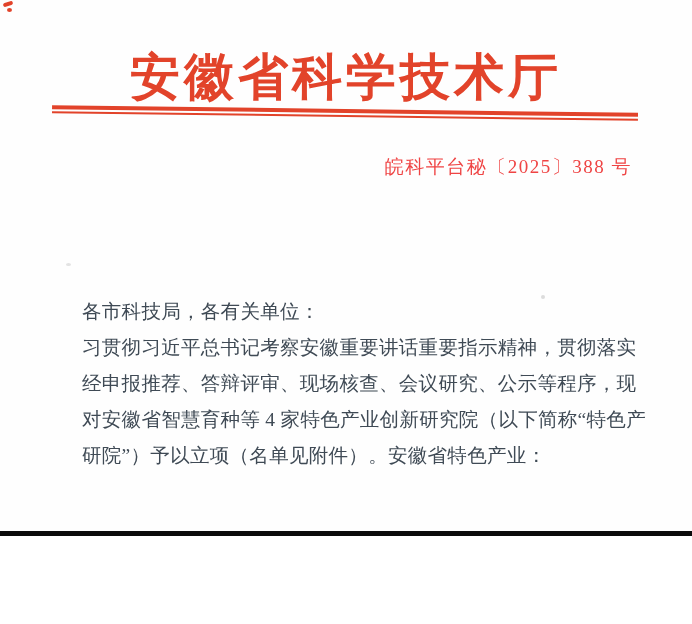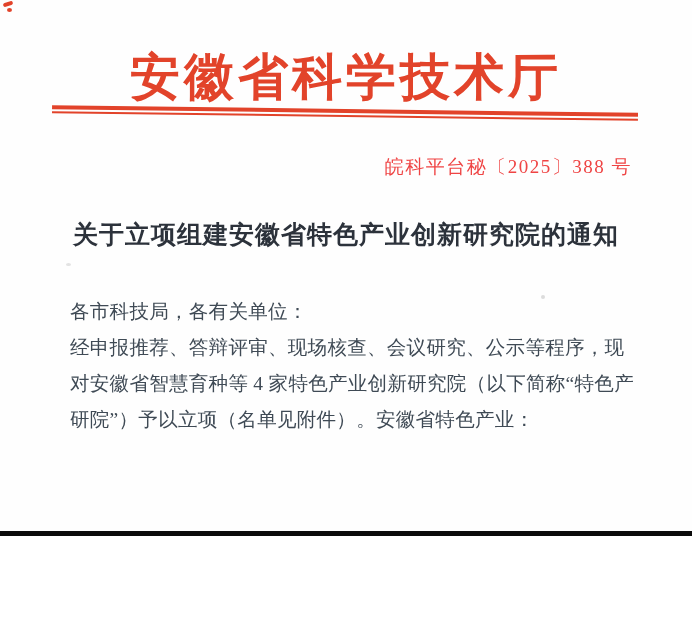--- a/index.html
+++ b/index.html
@@ -73,21 +73,21 @@
     text-align: center;
     font-size: 25px;
     font-weight: bold;
     color: #2c323b;
     letter-spacing: 1px;
     white-space: nowrap;
   }
   
   .body {
     position: absolute;
-    top: 294px; left: 70px;
+    top: 294px; left: 82px;
     width: 556px;
     font-size: 19.5px;
     color: #3f4a55;
   }
   .body .line {
     height: 36px;
     line-height: 36px;
     letter-spacing: 0.3px;
     white-space: nowrap;
   }
@@ -110,27 +110,27 @@
 
   <div class="agency">安徽省科学技术厅</div>
 
   <div class="rule">
     <div class="thick"></div>
     <div class="thin"></div>
   </div>
 
   <div class="docnum">皖科平台秘〔2025〕388 号</div>
 
-  <div class="title">关于立项组建安徽省特色产业创新研究院的通知</div>
 
   <div class="dot1"></div>
   <div class="dot2"></div>
 
   <div class="body">
     <div class="line">各市科技局，各有关单位：</div>
+    <div class="line">习贯彻习近平总书记考察安徽重要讲话重要指示精神，贯彻落实</div>
     <div class="line">经申报推荐、答辩评审、现场核查、会议研究、公示等程序，现</div>
     <div class="line">对安徽省智慧育种等 4 家特色产业创新研究院（以下简称“特色产</div>
     <div class="line">研院”）予以立项（名单见附件）。安徽省特色产业：</div>
   </div>
 
   <div class="bottom-edge"></div>
 
 </div>
 
 </body></html>

